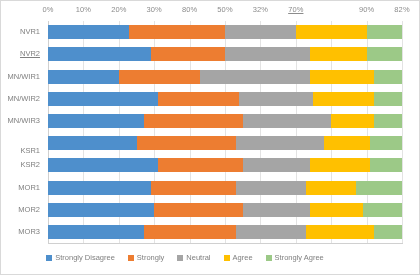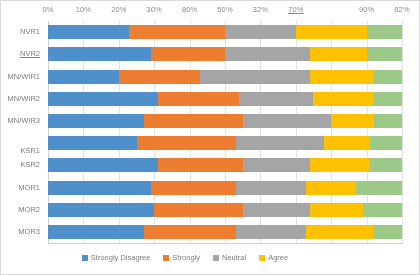--- a/index.html
+++ b/index.html
@@ -272,15 +272,19 @@
         <span class="legend-text">Strongly</span>
       </div>
       <div class="legend-item">
         <span class="legend-swatch" style="background: rgb(165, 165, 165);"></span>
         <span class="legend-text">Neutral</span>
       </div>
       <div class="legend-item">
         <span class="legend-swatch" style="background: rgb(255, 192, 0);"></span>
         <span class="legend-text">Agree</span>
       </div>
+      <div class="legend-item">
+        <span class="legend-swatch" style="background: rgb(156, 201, 135);"></span>
+        <span class="legend-text">Strongly Agree</span>
+      </div>
     </div>
 
 </div>
 
 </body></html>

